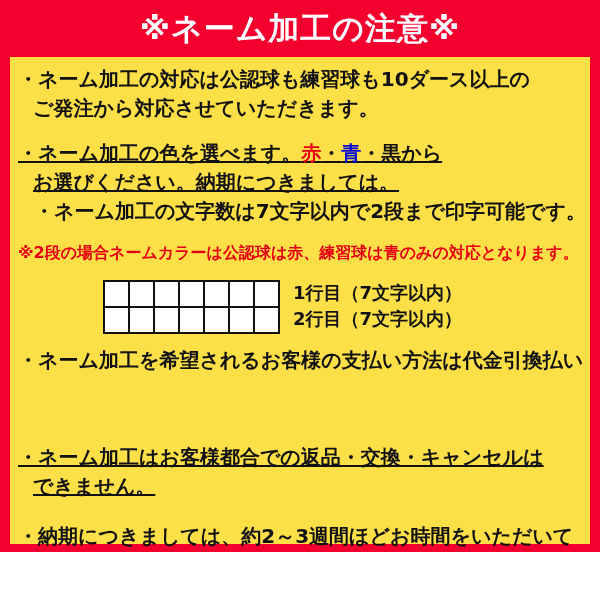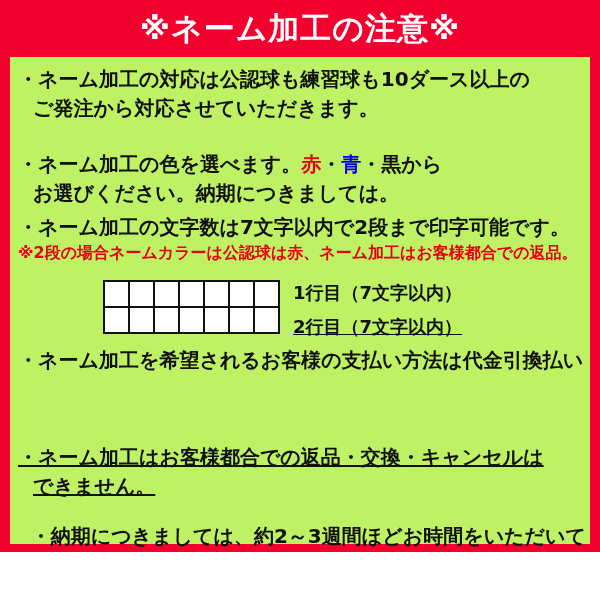--- a/index.html
+++ b/index.html
@@ -28,21 +28,21 @@
   .title {
     color: #ffffff;
     font-size: 31px;
     font-weight: bold;
     letter-spacing: 1px;
     white-space: nowrap;
   }
   .content {
     position: absolute;
     top: 57px; left: 10px; right: 10px; bottom: 8px;
-    background: #bef264;
+    background: #fde047;
   }
   .notice {
     position: absolute;
     left: 8px;
     right: 4px;
     color: #111111;
     font-size: 20px;
     font-weight: bold;
     line-height: 29px;
     white-space: nowrap;
@@ -80,27 +80,27 @@
     position: absolute;
     left: 283px;
     height: 20px;
     line-height: 20px;
     color: #111111;
     font-size: 18px;
     font-weight: bold;
     white-space: nowrap;
   }
   .grid-label.row1 { top: 226px; }
-  .grid-label.row2 { top: 260px; text-decoration: underline; }
+  .grid-label.row2 { top: 252px; }
   .pos-item1 { top: 8px; }
-  .pos-item2 { top: 93px; }
-  .pos-item3 { top: 156px; }
+  .pos-item2 { top: 82px; text-decoration: underline; }
+  .pos-item3 { top: 140px; text-align: right; }
   .pos-item4 { top: 289px; }
   .pos-item5 { top: 386px; text-decoration: underline; }
-  .pos-item6 { top: 465px; text-align: right; }
+  .pos-item6 { top: 465px; }
 </style>
 </head>
 <body>
 
 <div class="frame">
 
   <div class="header">
     <div class="title">※ネーム加工の注意※</div>
   </div>
 
@@ -115,21 +115,21 @@
       <div class="line1">
         <span>・ネーム加工の色を選べます。</span><span class="accent-red">赤</span><span>・</span><span class="accent-blue">青</span><span>・黒から</span>
       </div>
       <div class="line2">お選びください。納期につきましては。</div>
     </div>
 
     <div class="notice pos-item3">
       <div class="line1">・ネーム加工の文字数は7文字以内で2段まで印字可能です。</div>
     </div>
 
-    <div class="red-note">※2段の場合ネームカラーは公認球は赤、ネーム加工はお客様都合での返品。</div>
+    <div class="red-note">※2段の場合ネームカラーは公認球は赤、練習球は青のみの対応となります。</div>
 
     <div class="name-grid" style="grid-template-columns: repeat(7, 23px);">
         <div class="grid-cell"></div>
         <div class="grid-cell"></div>
         <div class="grid-cell"></div>
         <div class="grid-cell"></div>
         <div class="grid-cell"></div>
         <div class="grid-cell"></div>
         <div class="grid-cell"></div>
         <div class="grid-cell"></div>

